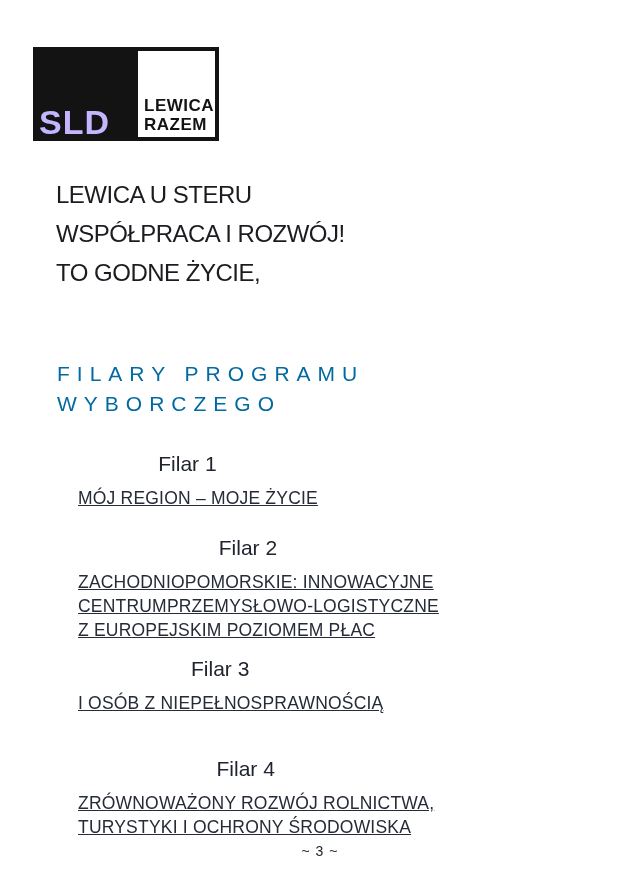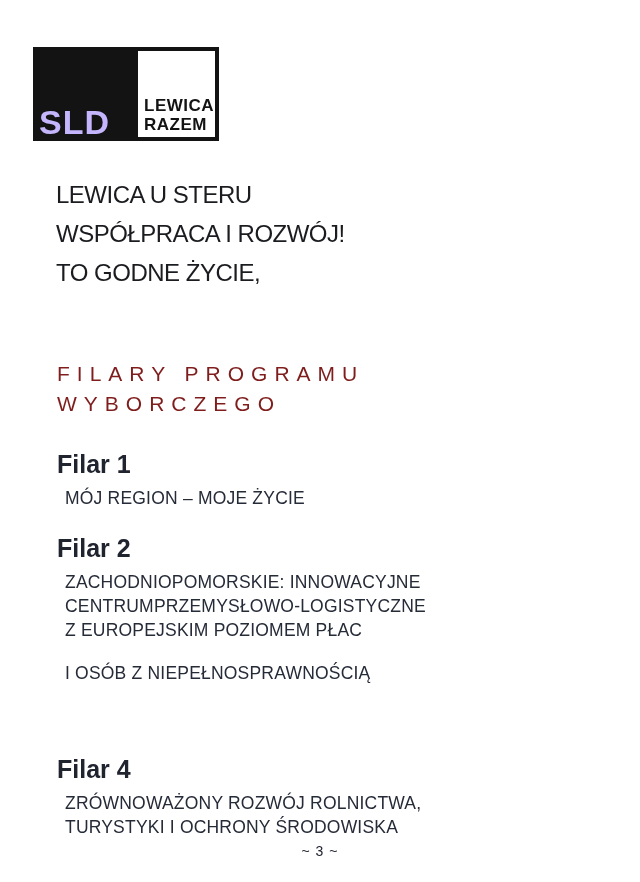--- a/index.html
+++ b/index.html
@@ -74,48 +74,50 @@
 
   
   .section-title {
     position: absolute;
     left: 57px;
     top: 359px;
     font-size: 21px;
     font-weight: normal;
     line-height: 30px;
     letter-spacing: 7px;
-    color: #7f1d1d;
+    color: #0369a1;
     white-space: nowrap;
   }
 
   
   .pillar {
     position: absolute;
     left: 57px;
     white-space: nowrap;
   }
   .pillar-1 { top: 449px; }
   .pillar-2 { top: 533px; }
   .pillar-3 { top: 654px; }
   .pillar-4 { top: 754px; }
   .pillar-title {
-    font-size: 25px;
-    font-weight: bold;
+    font-size: 21px;
+    font-weight: normal;
     line-height: 30px;
     color: #20242f;
     margin: 0;
+    text-align: center;
   }
   .pillar-lines {
     margin-top: 7px;
-    margin-left: 8px;
+    margin-left: 21px;
     font-size: 17.5px;
     line-height: 24px;
     letter-spacing: 0.2px;
     color: #262b38;
+    text-decoration: underline;
   }
 
   
   .page-number {
     position: absolute;
     top: 843px;
     left: 0;
     width: 100%;
     text-align: center;
     font-size: 14px;
@@ -159,20 +161,21 @@
   <div class="pillar pillar-2">
     <h3 class="pillar-title">Filar 2</h3>
     <div class="pillar-lines">
       <div>ZACHODNIOPOMORSKIE: INNOWACYJNE</div>
       <div>CENTRUMPRZEMYSŁOWO-LOGISTYCZNE</div>
       <div>Z EUROPEJSKIM POZIOMEM PŁAC</div>
     </div>
   </div>
 
   <div class="pillar pillar-3">
+    <h3 class="pillar-title">Filar 3</h3>
     <div class="pillar-lines">
       <div>I OSÓB Z NIEPEŁNOSPRAWNOŚCIĄ</div>
     </div>
   </div>
 
   <div class="pillar pillar-4">
     <h3 class="pillar-title">Filar 4</h3>
     <div class="pillar-lines">
       <div>ZRÓWNOWAŻONY ROZWÓJ ROLNICTWA,</div>
       <div>TURYSTYKI I OCHRONY ŚRODOWISKA</div>

